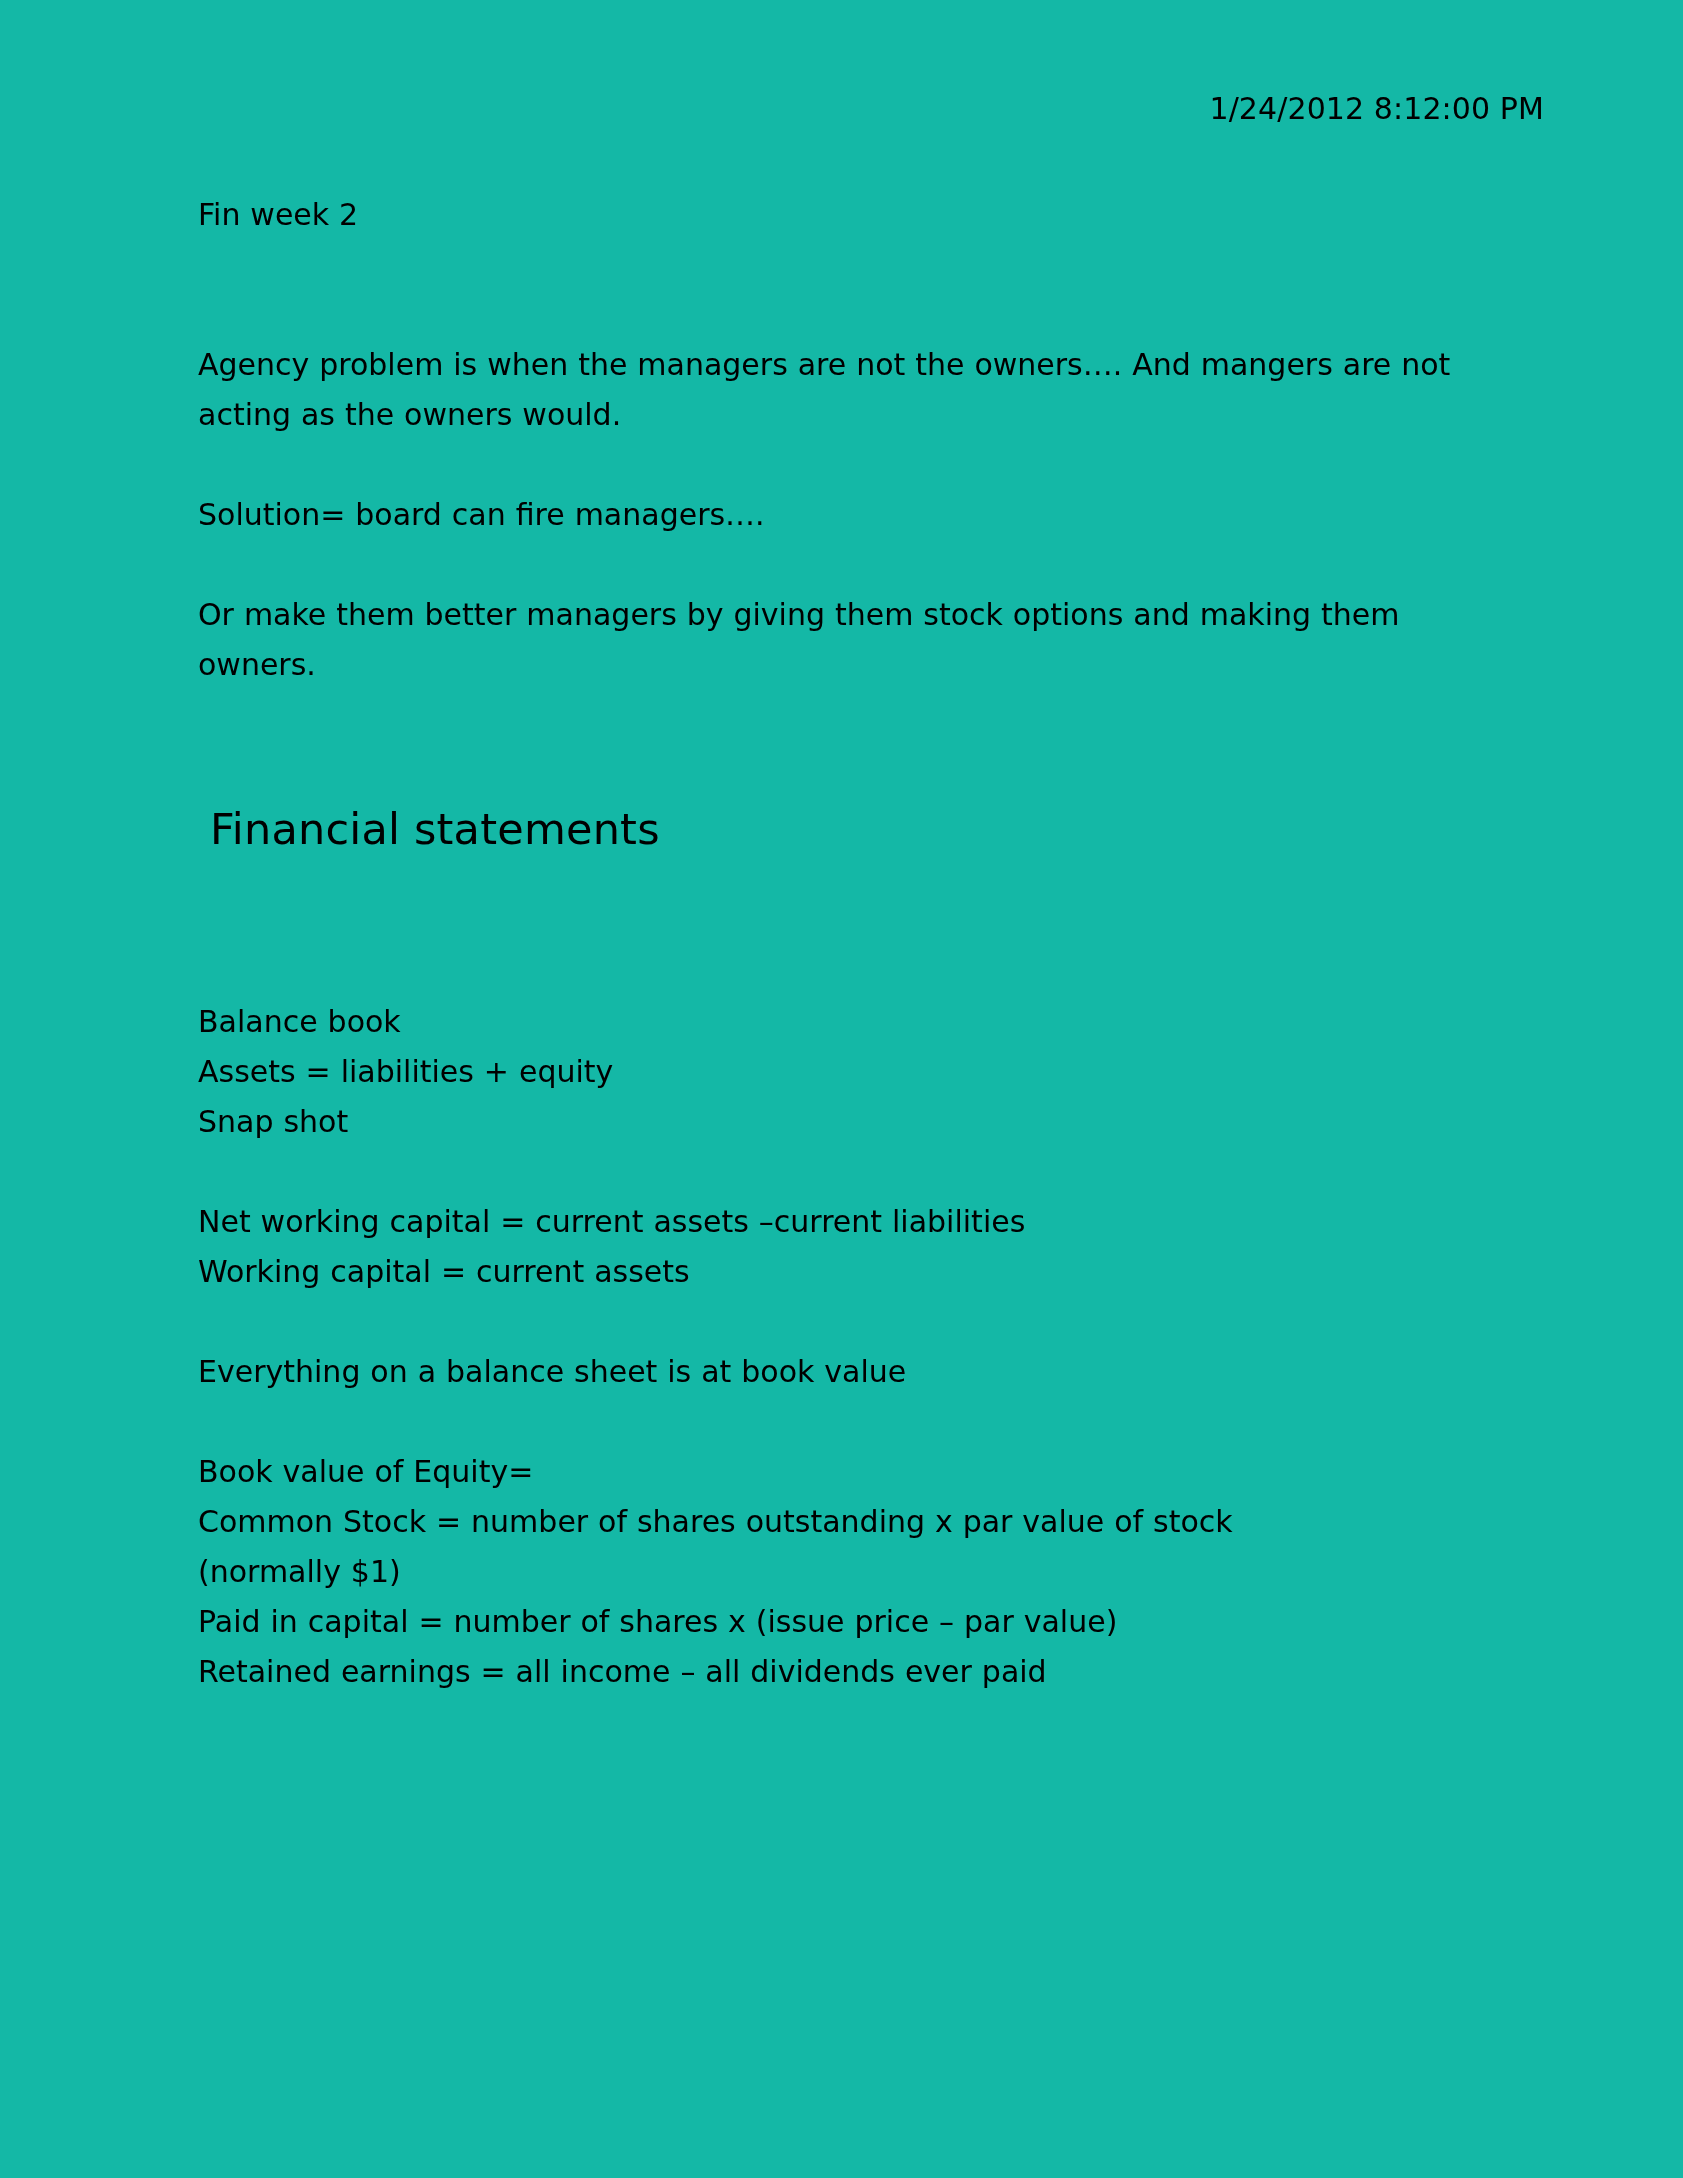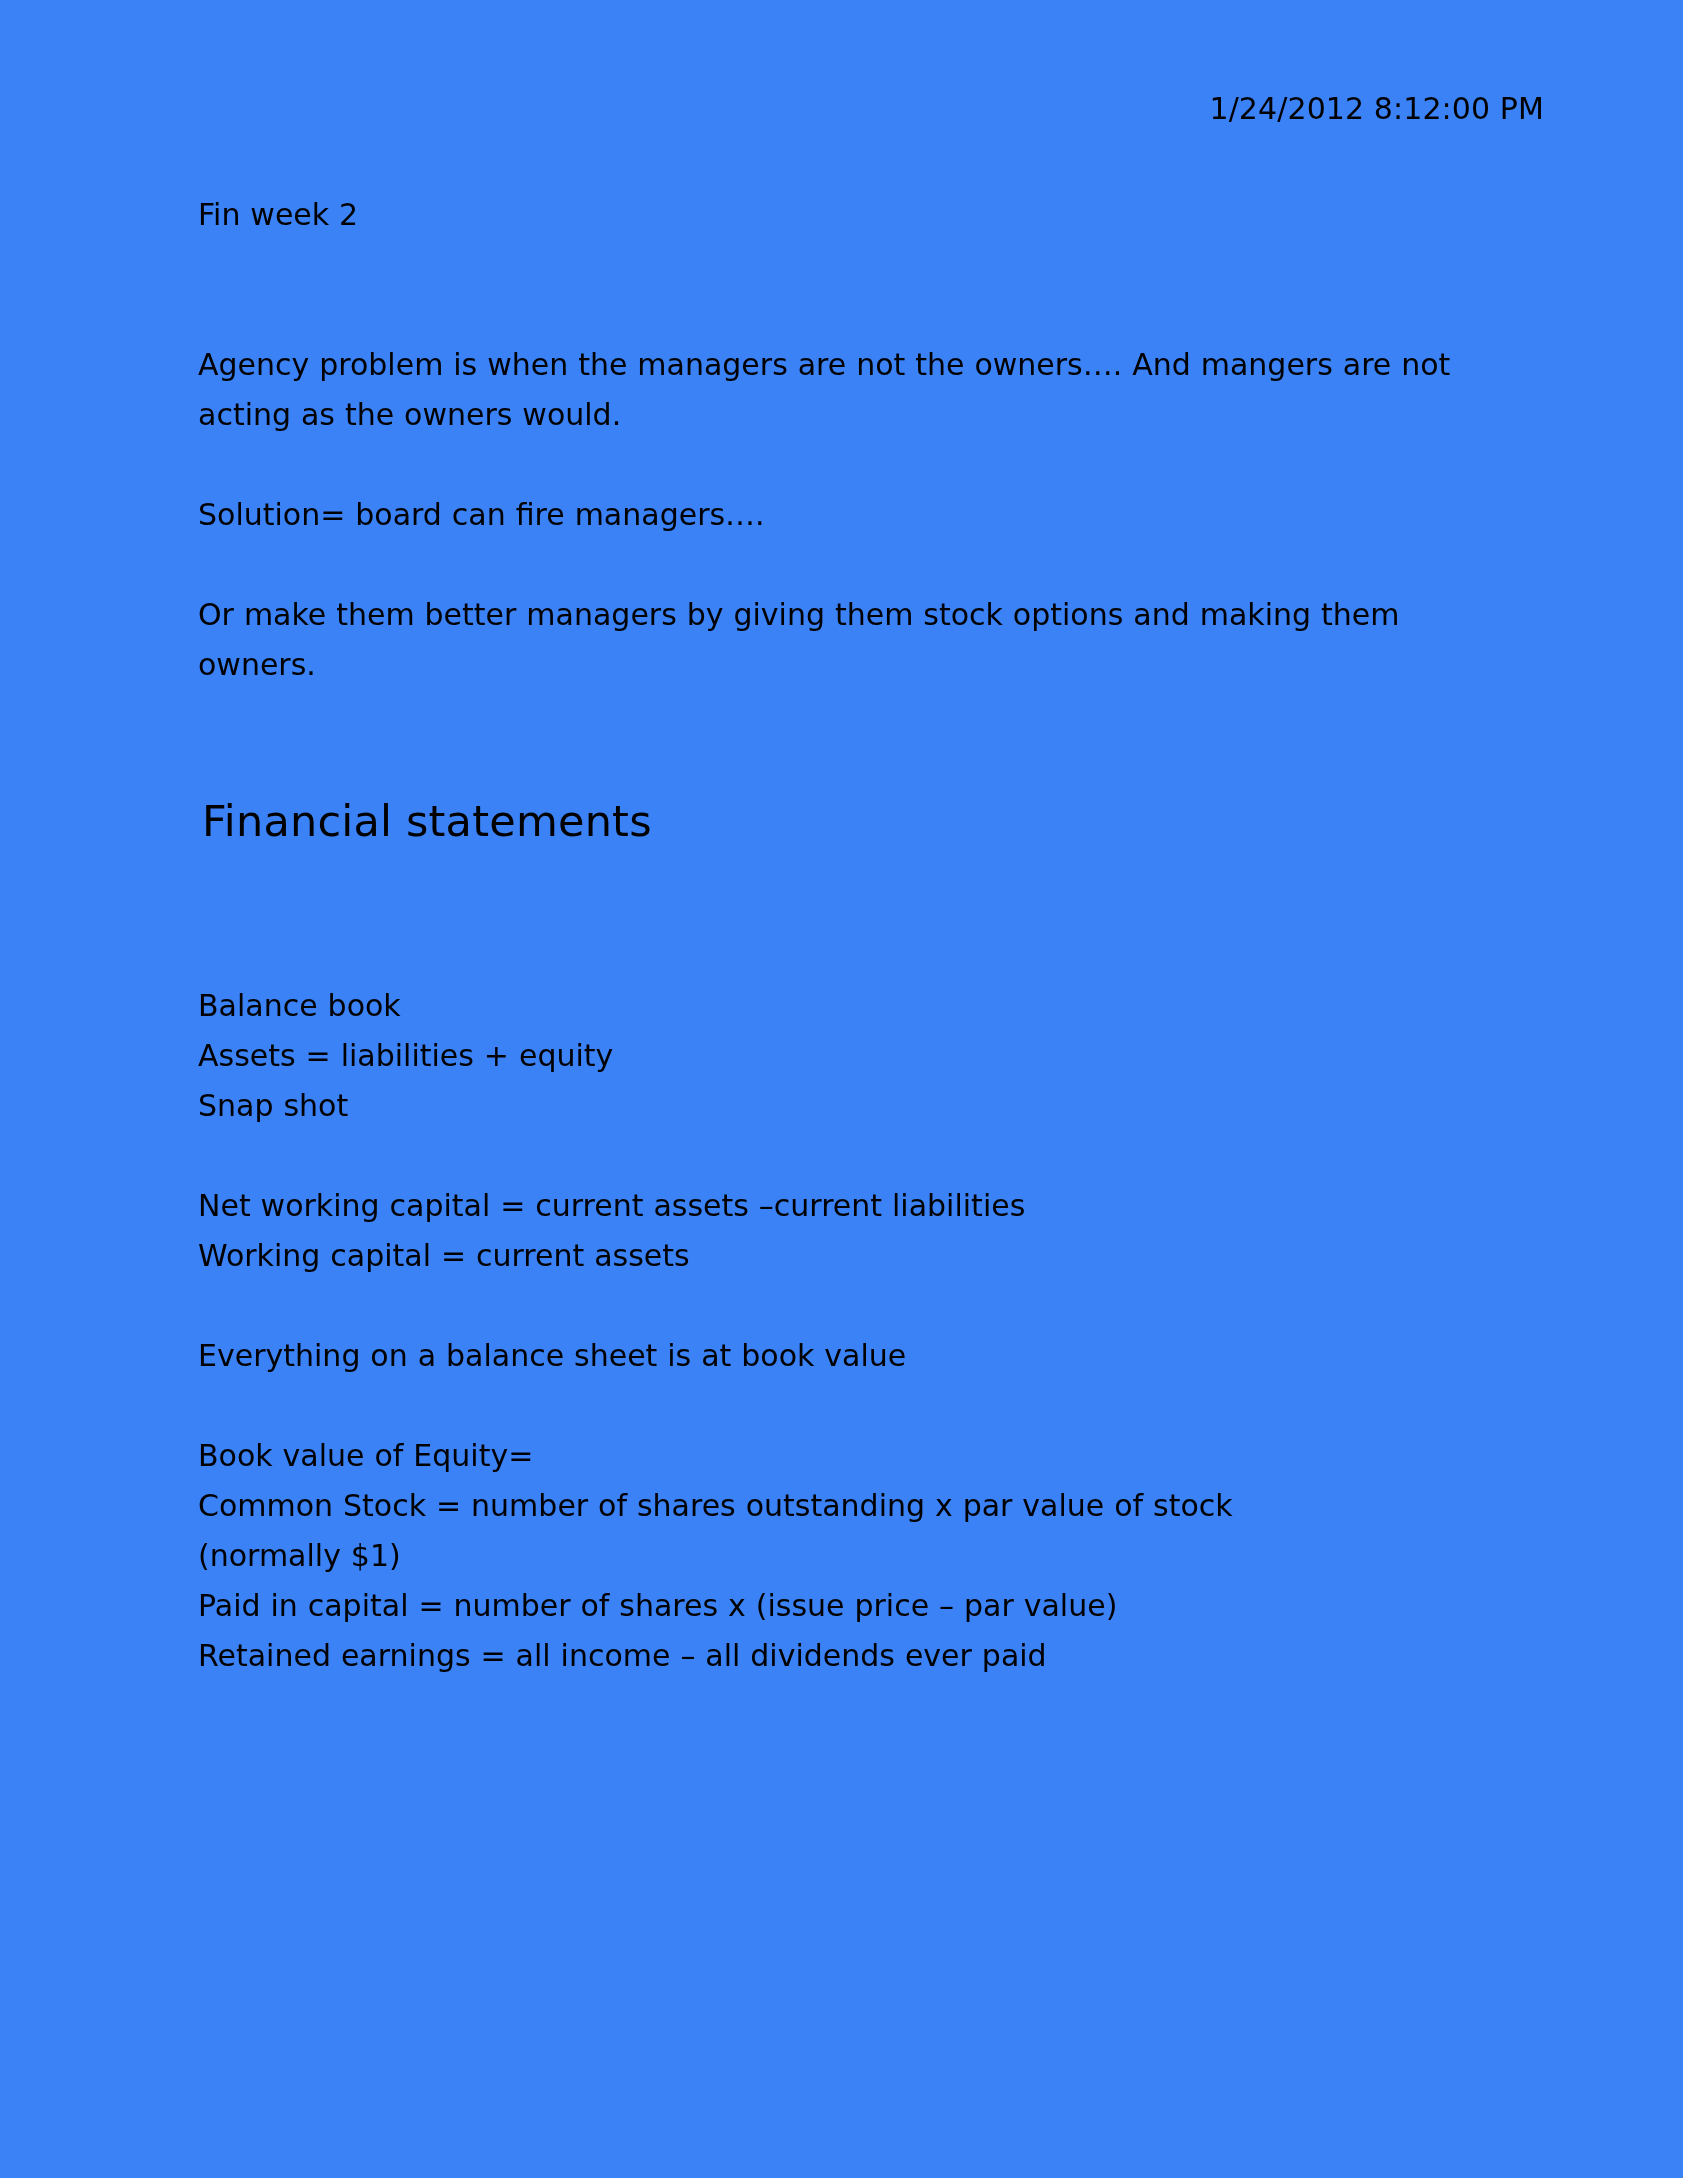--- a/index.html
+++ b/index.html
@@ -12,21 +12,21 @@
     height: 2178px;
     font-family: "DejaVu Sans", sans-serif;
     color: #000000;
     -webkit-font-smoothing: antialiased;
   }
 
   .page {
     position: relative;
     width: 1683px;
     height: 2178px;
-    background: #3b82f6;
+    background: #14b8a6;
     box-sizing: border-box;
   }
 
   
   .doc-header {
     position: absolute;
     top: 89px;
     left: 198px;
     width: 1346px;
     text-align: right;
@@ -66,21 +66,21 @@
   }
   .spacer-xl {
     display: block;
     height: 127px;
   }
 
   .heading {
     font-size: 43px;
     line-height: 57px;
     font-weight: 400;
-    margin: 4px;
+    margin: 12px;
     letter-spacing: 0.2px;
   }
 </style>
 </head>
 <body>
 
 <div class="page">
 
   <div class="doc-header">1/24/2012 8:12:00 PM</div>
 

